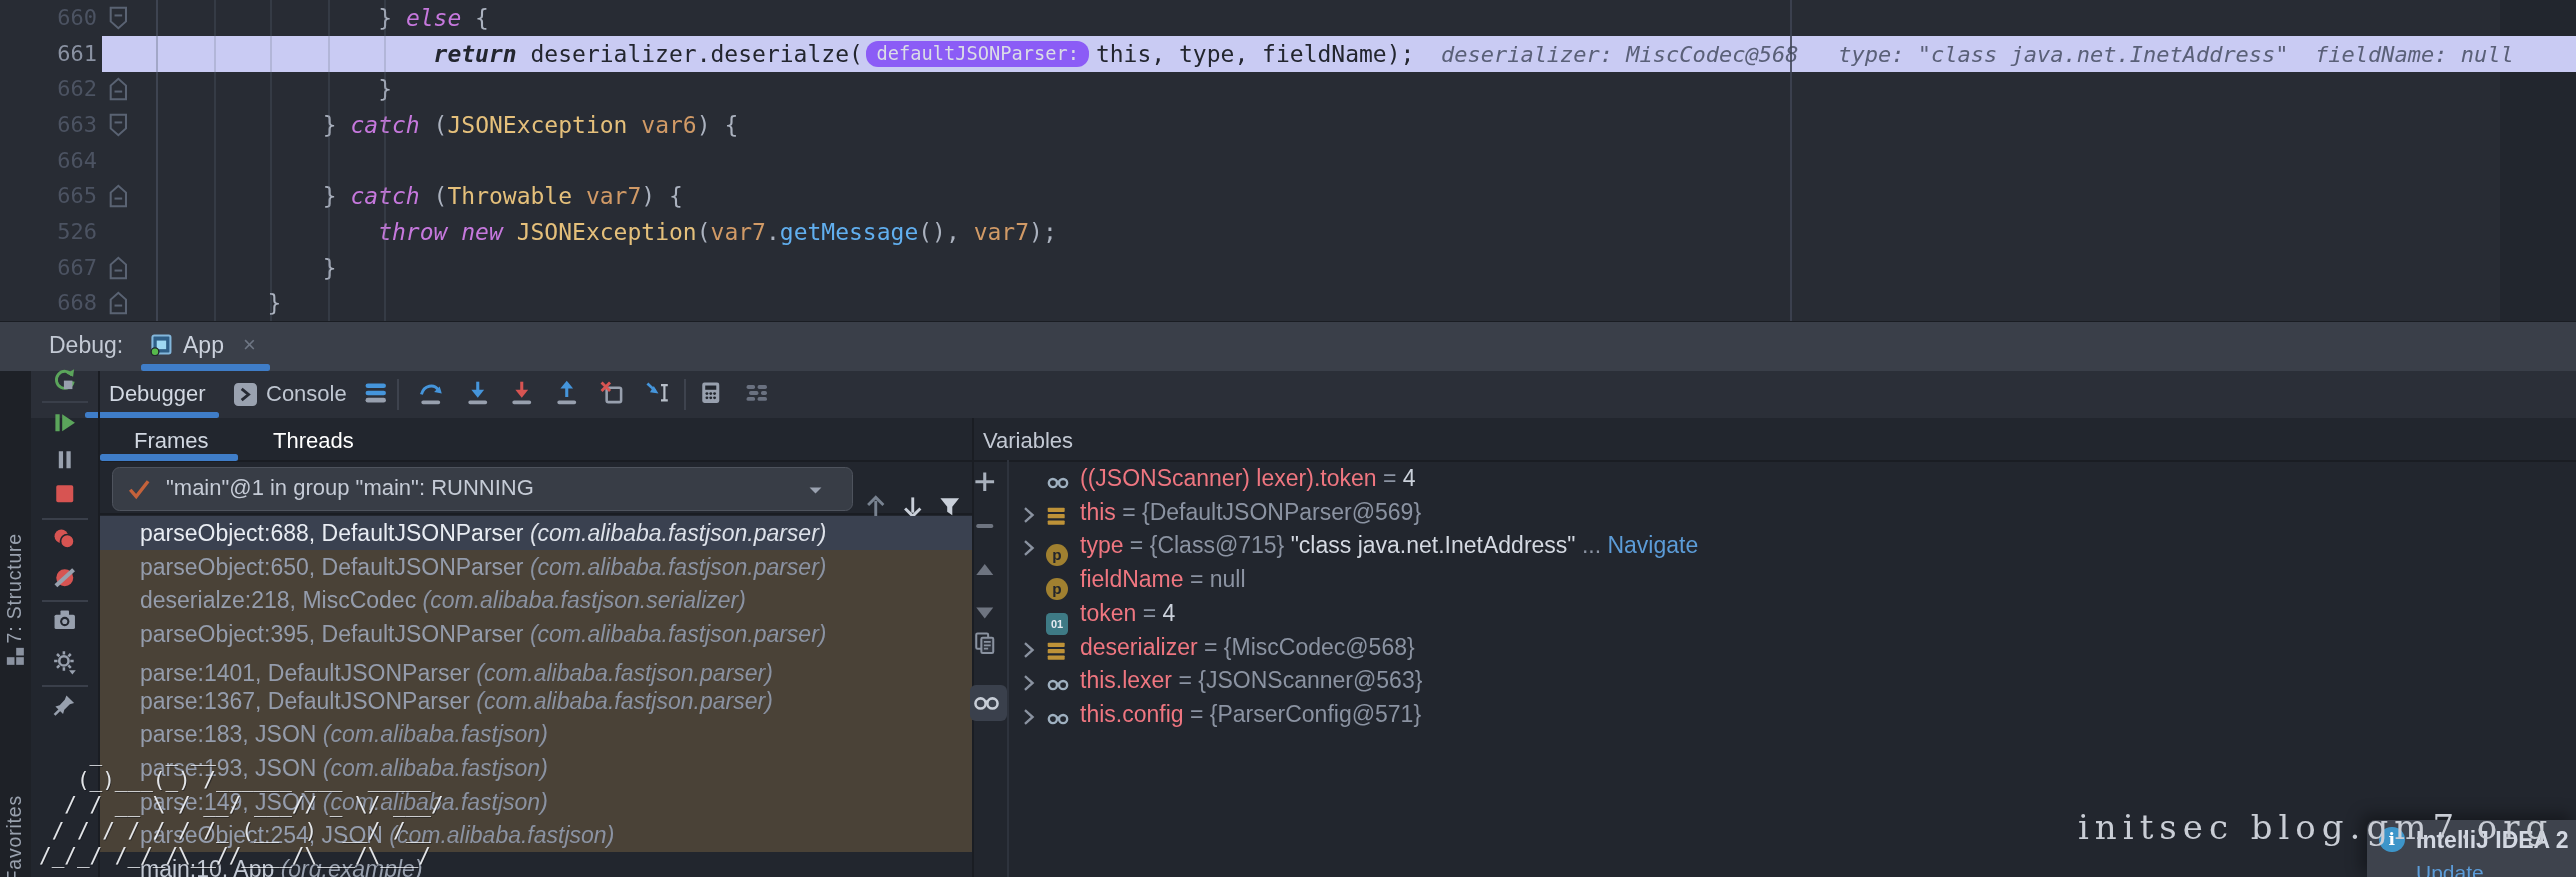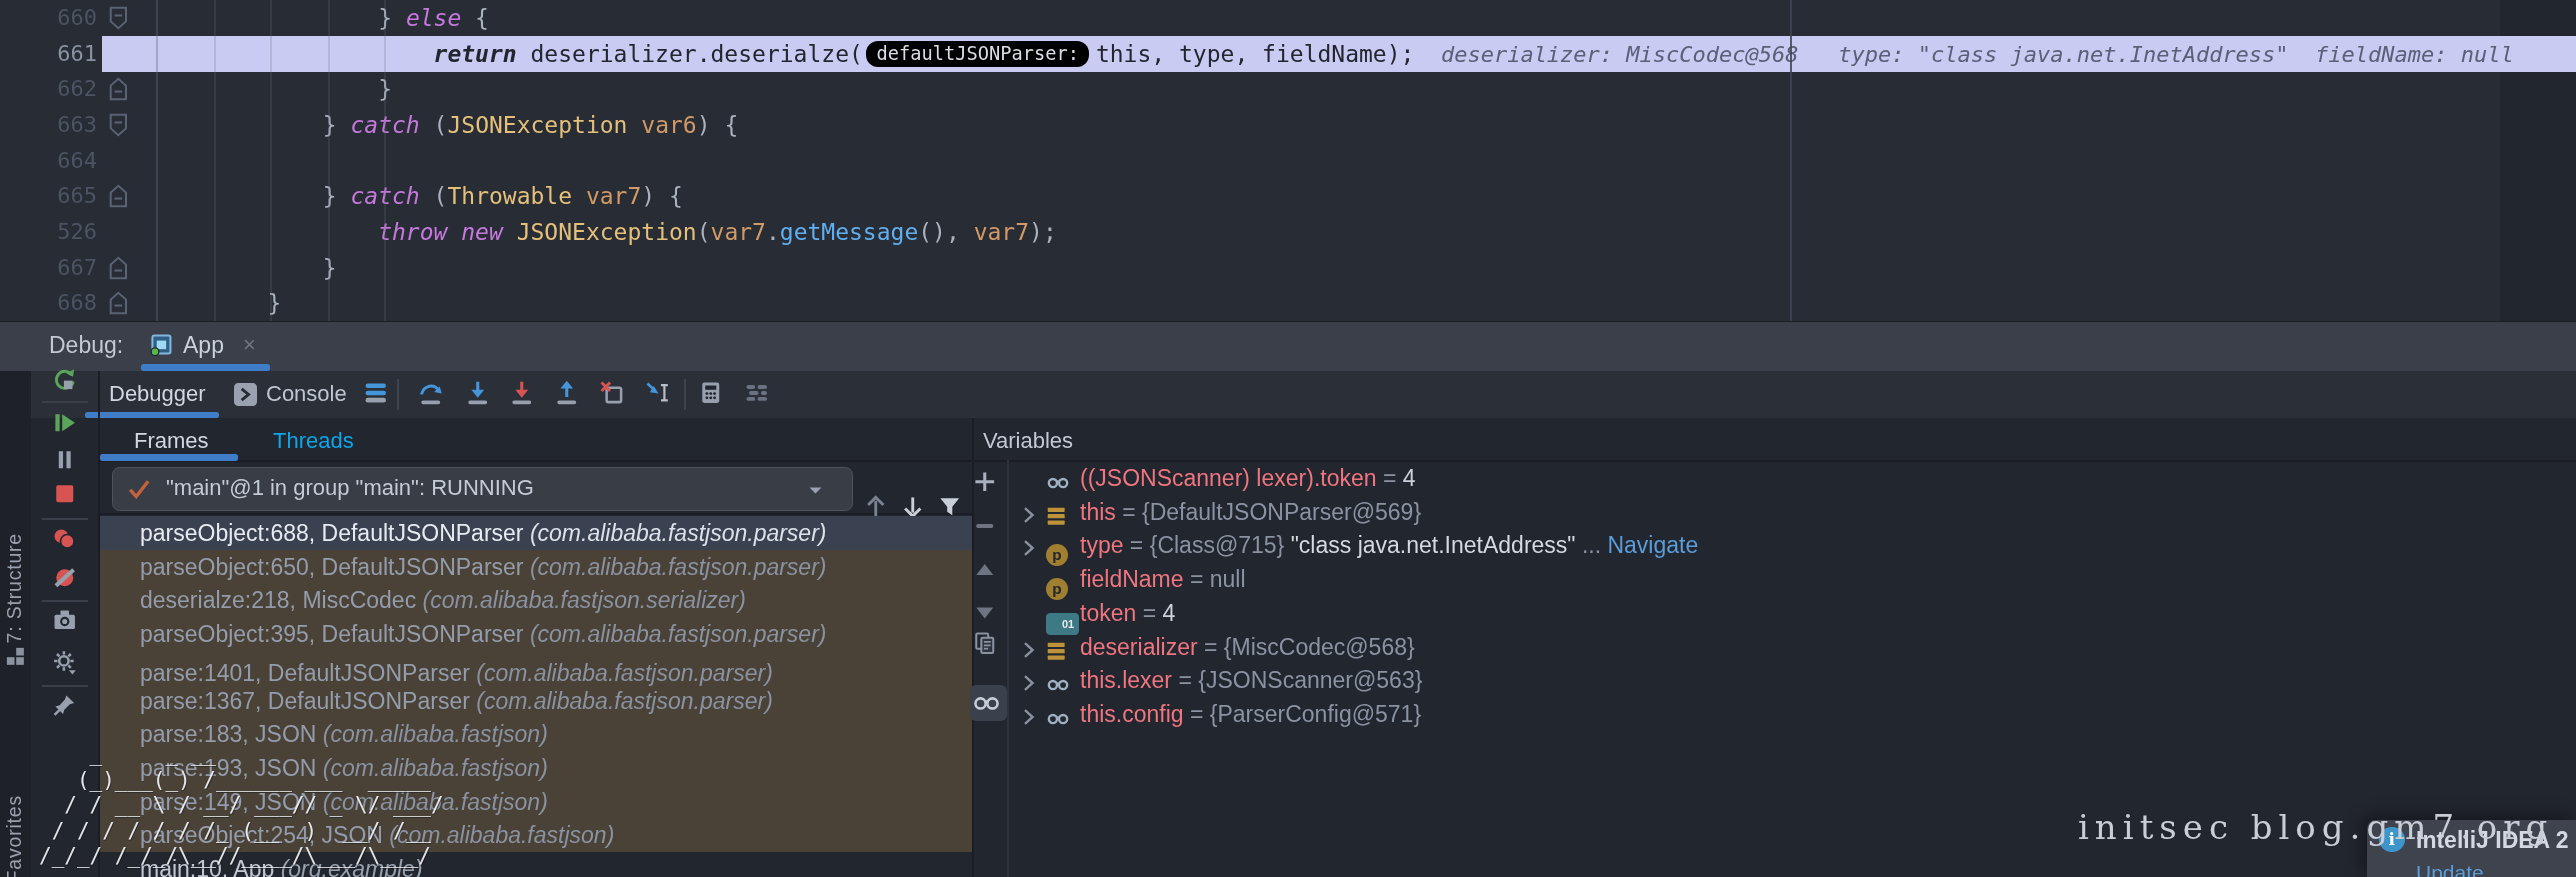--- a/index.html
+++ b/index.html
@@ -22,21 +22,21 @@
   .code{position:absolute;left:212px;top:0;line-height:36px;white-space:pre;
         font-family:"DejaVu Sans Mono",monospace;font-size:23px;}
   .tok-p{color:#ABB2BF;}
   .tok-k{color:#C678DD;font-style:italic;}
   .tok-c{color:#E5C07B;}
   .tok-v{color:#D19A66;}
   .tok-m{color:#61AFEF;}
   .tok-d{color:#23262F;}
   .tok-kd{color:#23262F;font-style:italic;font-weight:600;}
   .tok-h{color:#5A6078;font-style:italic;font-size:22px;}
-  .tok-pill{display:inline-block;background:#000000;color:#DADDE6;border-radius:12px;
+  .tok-pill{display:inline-block;background:#8b5cf6;color:#DADDE6;border-radius:12px;
             padding:0 10.2px;margin:0 6.8px 0 3.4px;font-size:18.7px;line-height:26px;vertical-align:2.5px;}
   .vguide{position:absolute;top:0;height:321px;width:1.7px;background:rgba(100,108,128,0.38);}
   .marginline{position:absolute;top:0;height:321px;width:1.7px;background:rgba(62,68,84,0.85);}
 
   
   .dbg-header{left:0;top:321px;width:2576px;height:50px;background:#3A3F49;border-top:1.7px solid #1A1D23;box-sizing:border-box;}
   .hdr-label{left:49px;top:321px;height:50px;line-height:48px;color:#C3C9D4;font-size:23px;}
   .app-tab-icon{left:149px;top:332px;}
   .app-tab-label{left:183px;top:321px;height:50px;line-height:48px;color:#CBD1DC;font-size:23px;}
   .tab-close{left:243px;top:321px;height:50px;line-height:47px;color:#6E7684;font-size:22px;}
@@ -70,21 +70,21 @@
   .var-row{position:absolute;left:1010px;height:34px;line-height:34px;font-size:23px;white-space:nowrap;}
   .var-chev{position:absolute;left:8.5px;top:6px;}
   .var-ic{position:absolute;left:36px;top:6.8px;}
   .var-text{position:absolute;left:70px;top:0;}
   .vn{color:#EF7680;}
   .pt-eq{color:#8B93A2;}  .pt-obj{color:#8B93A2;}  .pt-plain{color:#CBD1DB;}
   .pt-str{color:#D4D9E2;} .pt-link{color:#5C9CD8;}
   .pic-param{display:inline-block;width:22px;height:22px;border-radius:50%;background:#A08030;color:#23262C;
              font-weight:bold;font-size:15.3px;text-align:center;line-height:22px;}
   .pic-prim{display:inline-block;width:22px;height:22px;border-radius:4.2px;background:#3E7A85;color:#E6EBF1;
-            font-weight:bold;font-size:11px;text-align:center;line-height:22px;padding-left:11px;}
+            font-weight:bold;font-size:11px;text-align:center;line-height:22px;}
   .watch-selbg{left:970px;top:685px;width:37px;height:36px;background:#3A404C;border-radius:6px;}
 
   
   .ascii-art{left:32px;top:735px;margin:7px;font-family:"DejaVu Sans Mono",monospace;font-size:21px;line-height:25.5px;
              color:rgba(243,245,249,0.92);z-index:50;text-shadow:0.8px 0.8px 0 rgba(20,22,28,0.55);}
   .site-mark{left:2078px;top:807px;font-family:"DejaVu Serif",serif;font-size:34px;letter-spacing:6px;
              color:#C9CDD5;z-index:60;white-space:nowrap;}
   .notif{left:2367px;top:820px;width:209px;height:58px;background:#3E434D;border-radius:8.5px 0 0 0;
          z-index:55;overflow:hidden;box-shadow:-5.1px -5.1px 15.3px rgba(0,0,0,0.35);}
   .notif-ic{position:absolute;left:12px;top:6.8px;width:25.5px;height:25.5px;border-radius:50%;background:#3D95C9;
@@ -311,21 +311,21 @@
       <div class="abs" style="left: 42px; top: 600px; width: 46px; height: 1.7px; background: rgb(58, 63, 74);"></div>
       <div class="abs" style="left: 42px; top: 685px; width: 46px; height: 1.7px; background: rgb(58, 63, 74);"></div>
     </div>
   <div class="abs hsep" style="left:100px;top:460px;width:2476px;"></div>
   <div class="abs hsep" style="left:100px;top:513px;width:872px;"></div>
   <div class="abs vsep" style="left:98px;top:371px;height:507px;"></div>
   <div class="abs vsep" style="left:972px;top:418px;height:460px;"></div>
   <div class="abs vsep2" style="left:1007px;top:460px;height:418px;"></div>
 
   <div class="abs tab2" style="left:134px;color:#D2D8E2;">Frames</div>
-  <div class="abs tab2" style="left:273px;color:#0ea5e9;">Threads</div>
+  <div class="abs tab2" style="left:273px;color:#ffffff;">Threads</div>
   <div class="abs underline" style="left:100px;top:454px;width:138px;"></div>
 
   <div class="abs thread-dd"></div>
   <div class="abs" style="left:126px;top:477px;">
     <svg width="25.5" height="25.5" viewBox="0 0 30 30">
         <path d="M5 15l7 8L26 5" fill="none" stroke="#C4623B" stroke-width="4"></path>
       </svg>
   </div>
   <div class="abs thread-text">"main"@1 in group "main": RUNNING</div>
   <div class="abs" style="left:807px;top:484px;">

